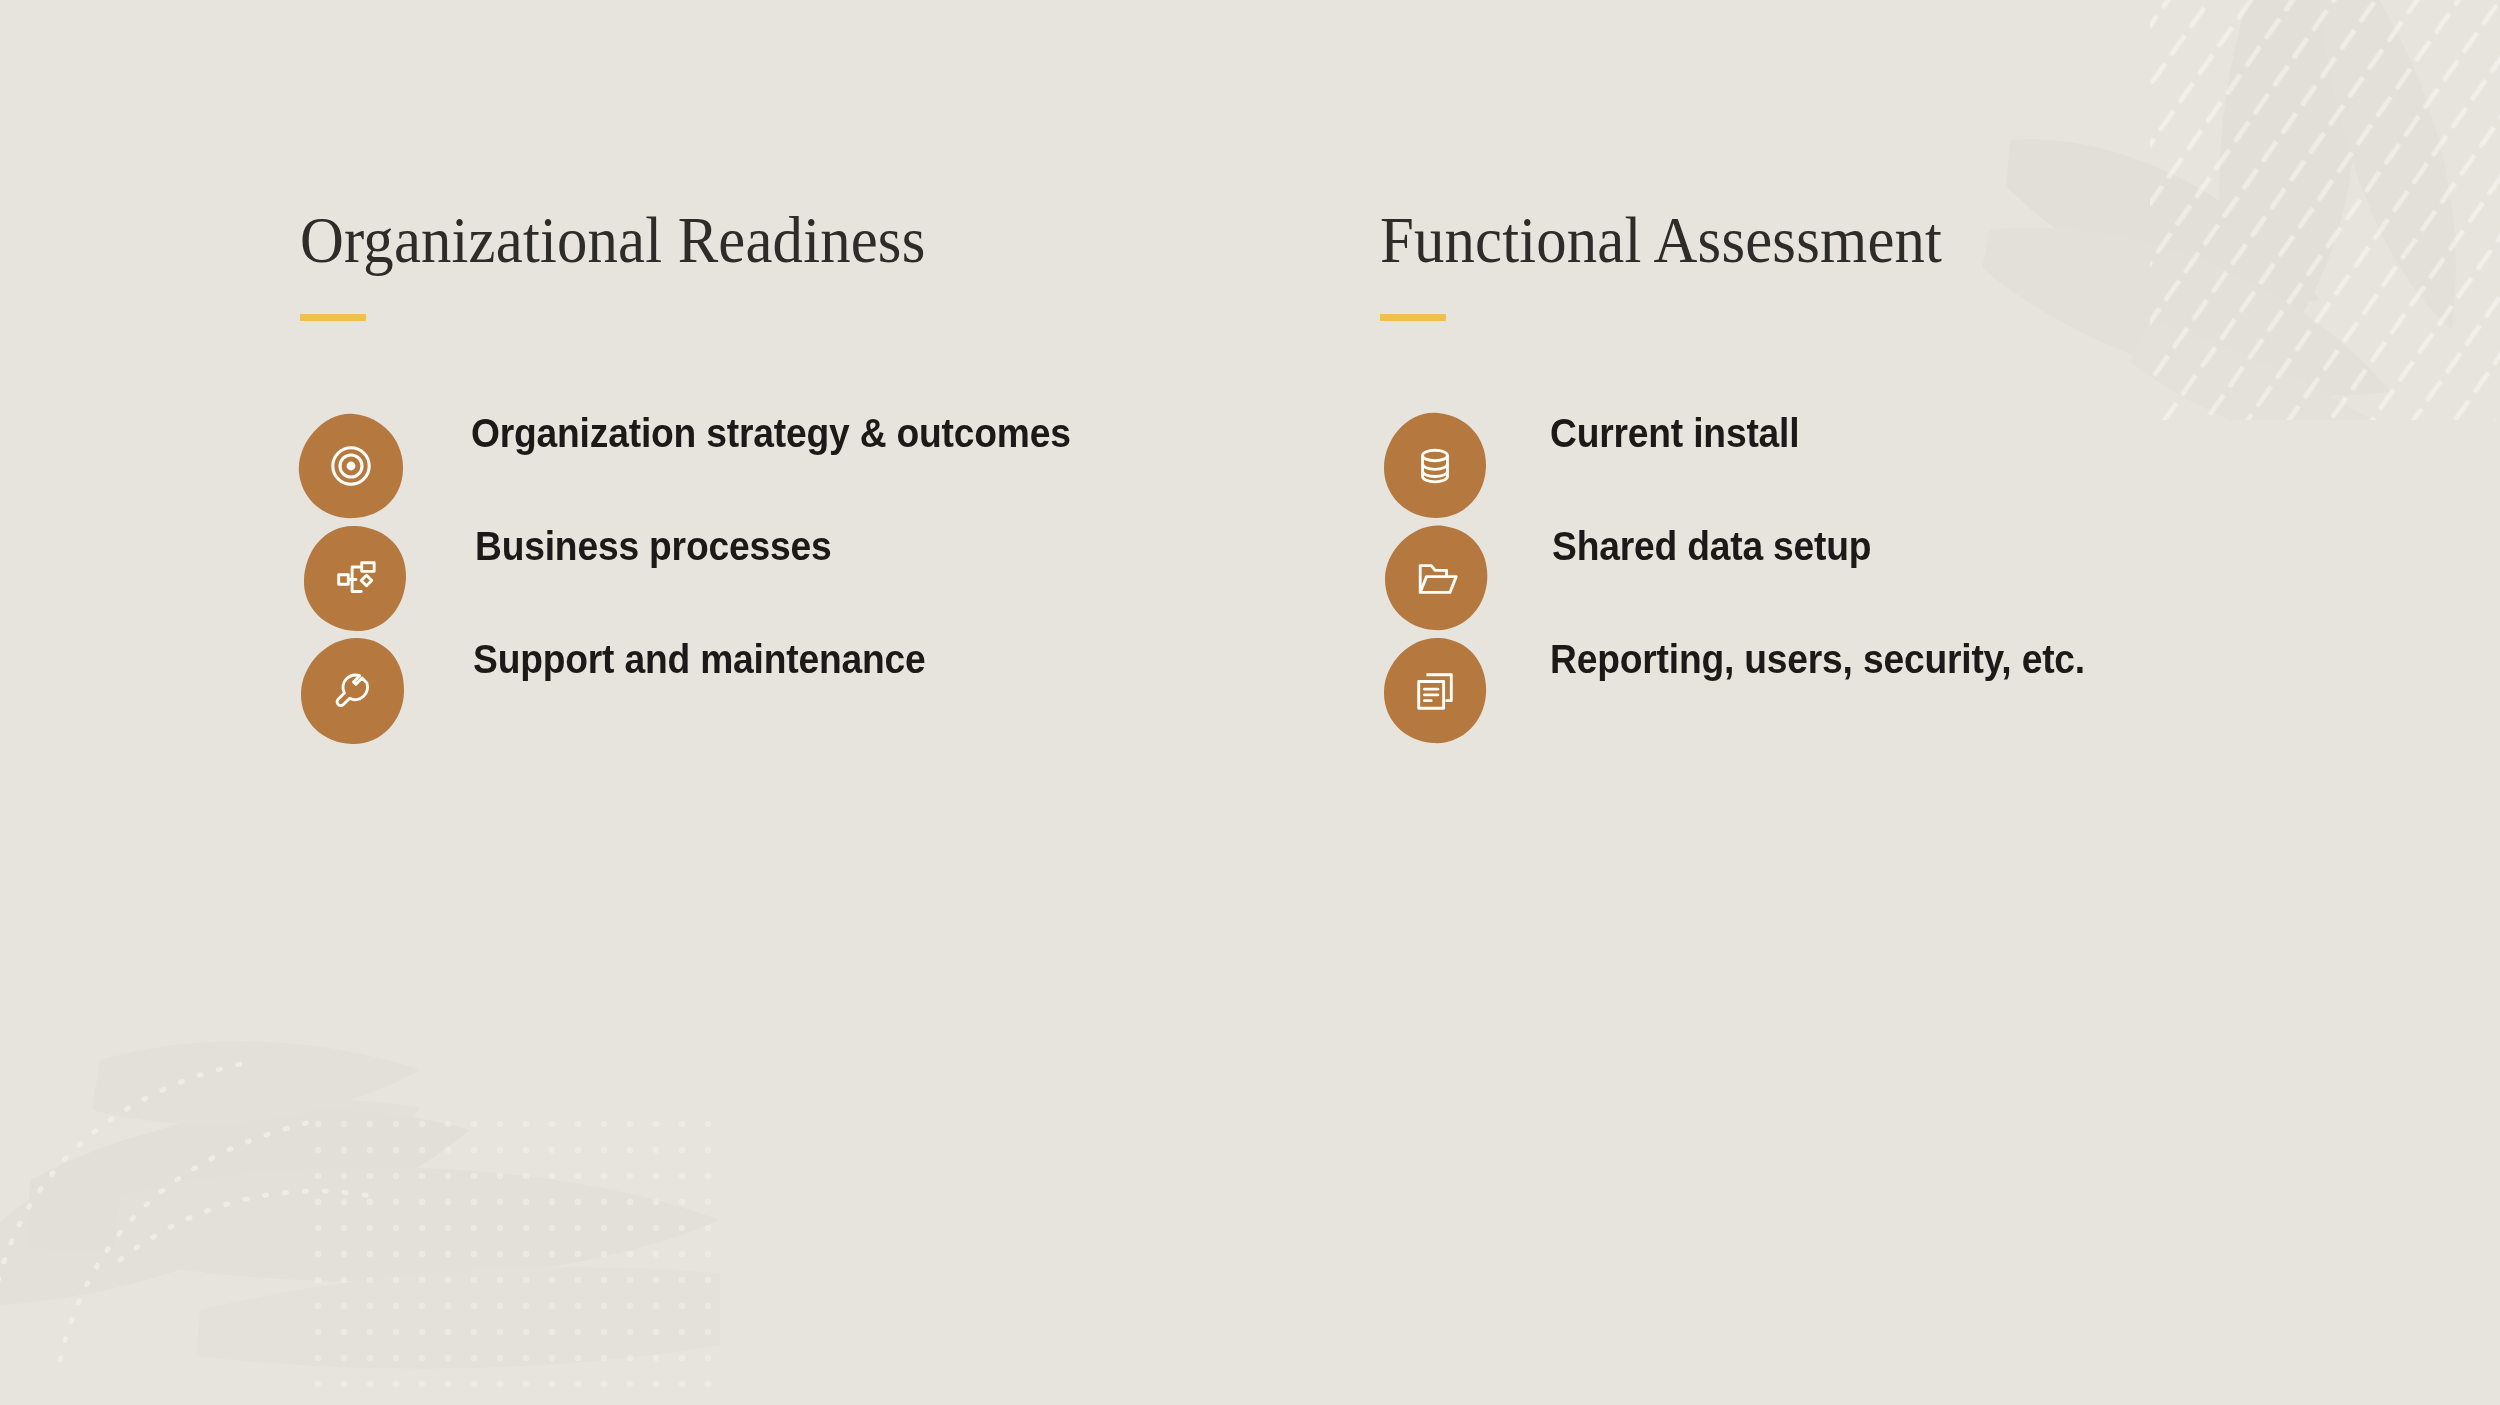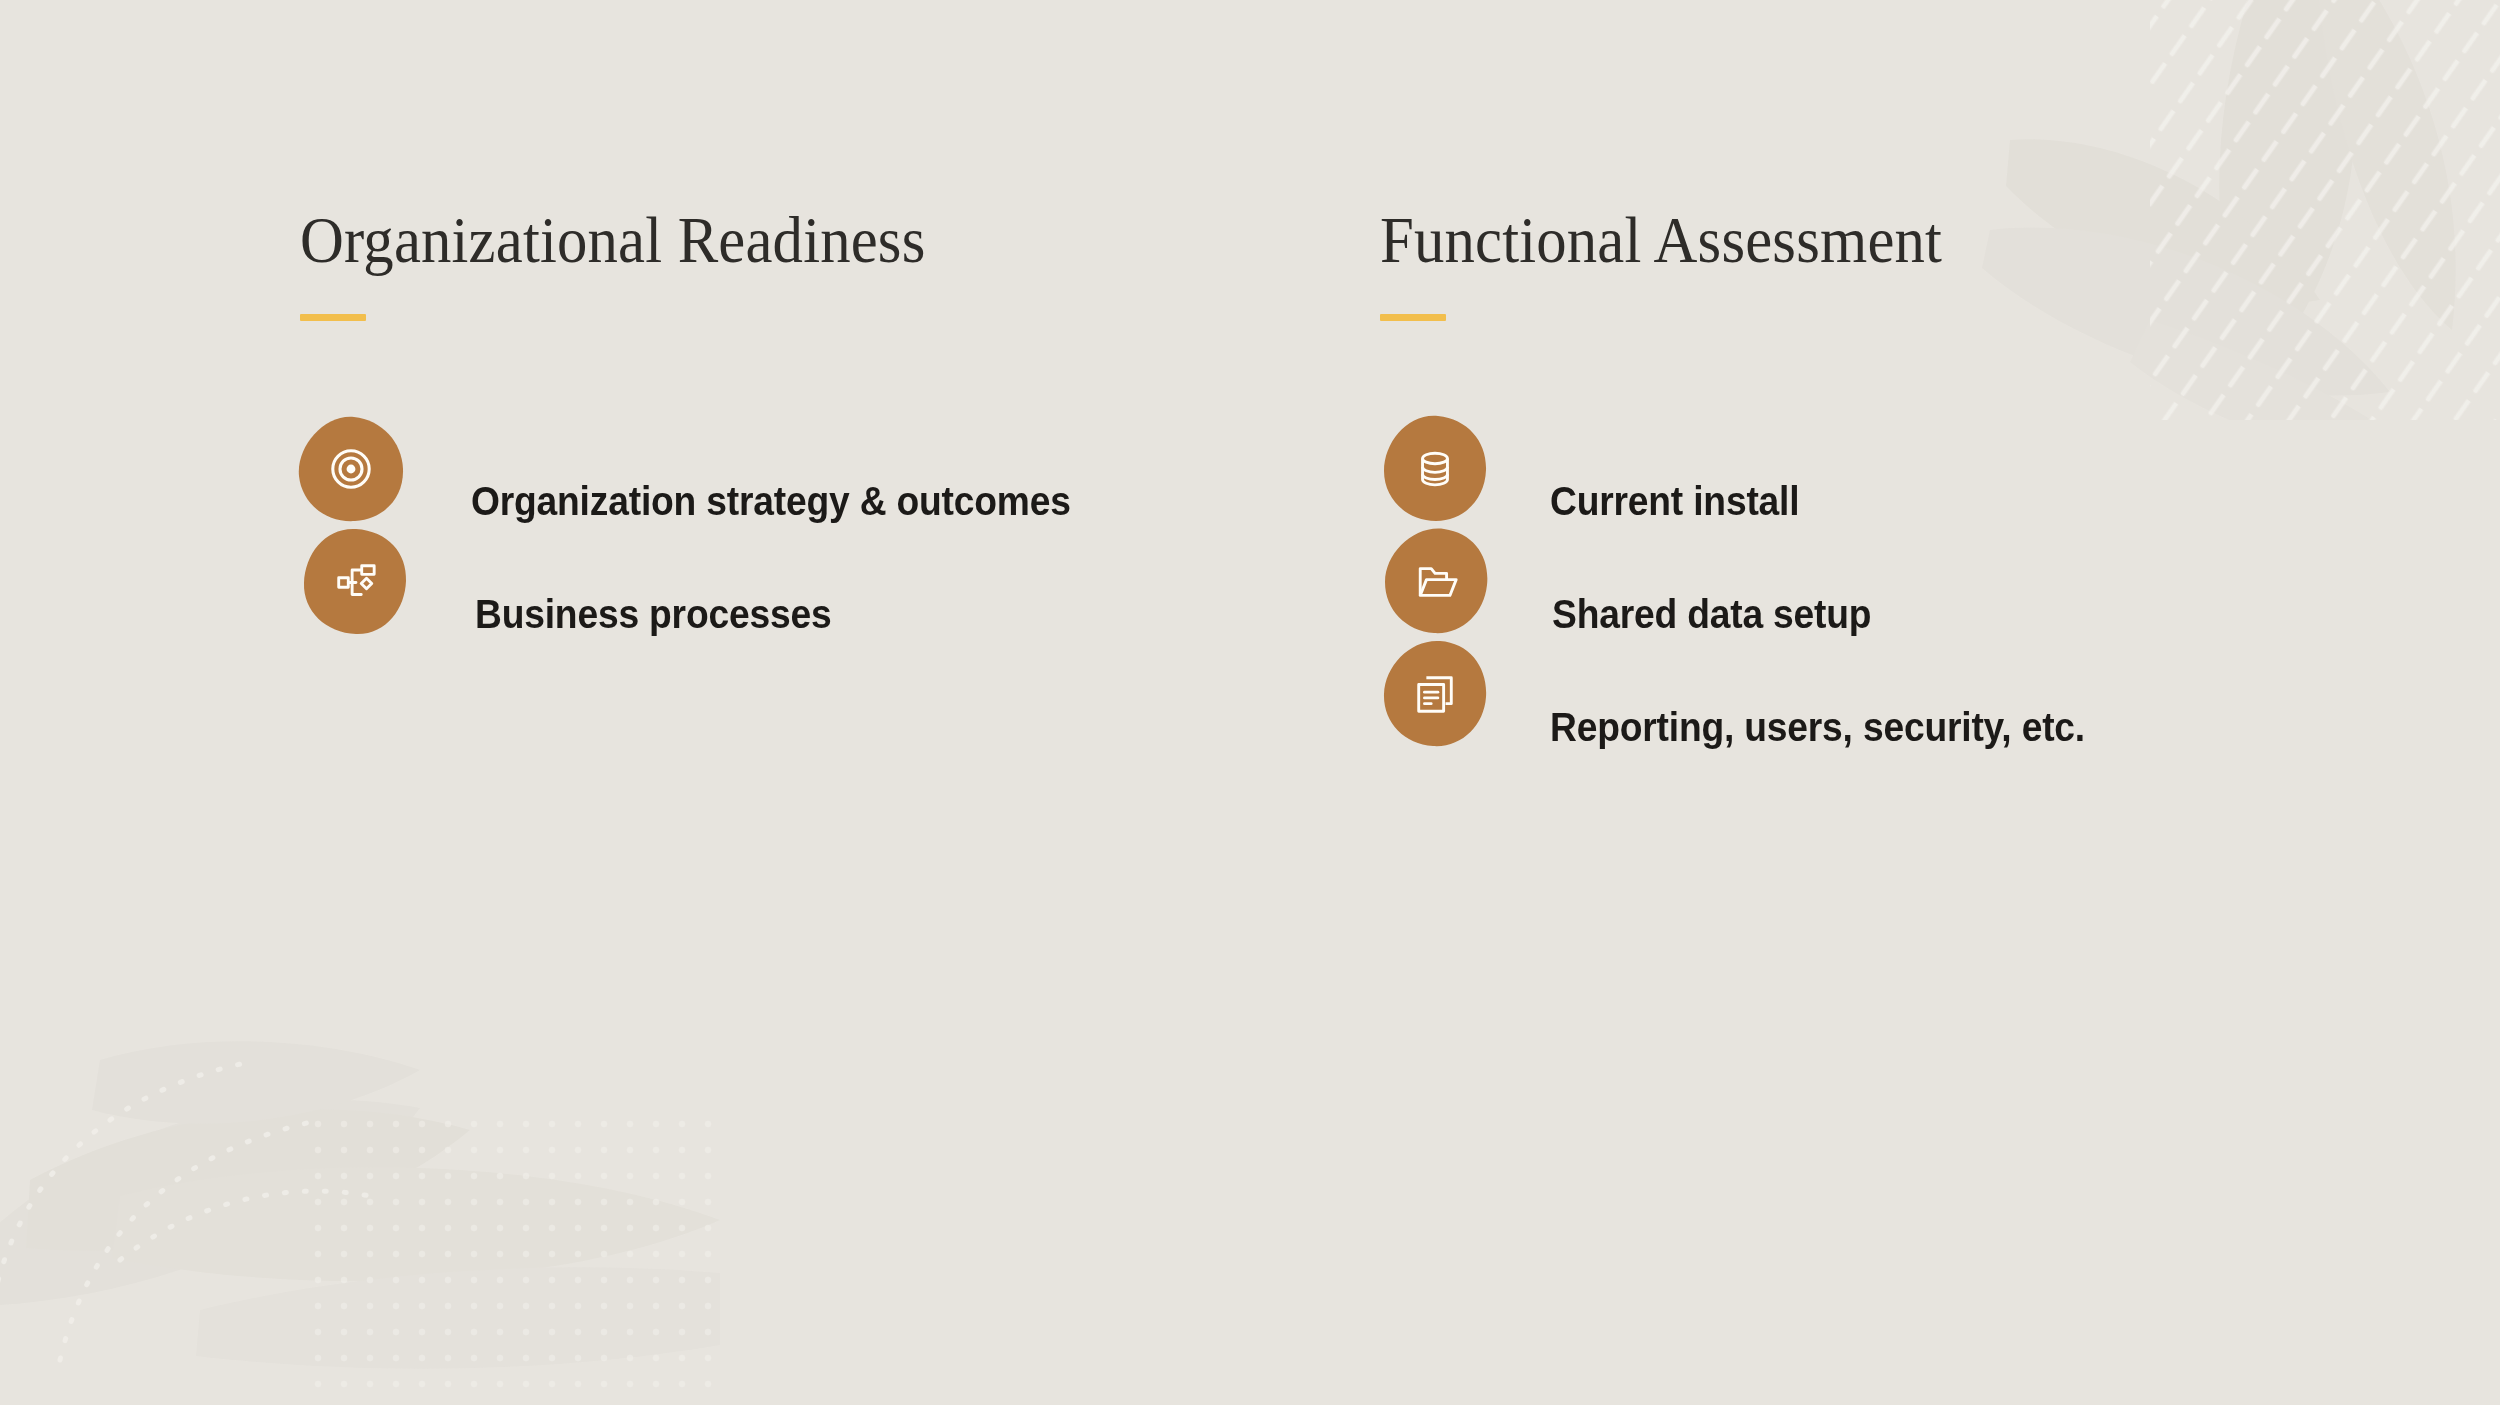--- a/index.html
+++ b/index.html
@@ -65,21 +65,21 @@
   .item-list {
     margin-top: 90px;
     list-style: none;
     padding: 0;
   }
 
   .item-row {
     position: relative;
     height: 113px;
     display: flex;
-    align-items: flex-end;
+    align-items: flex-start;
   }
 
   .blob {
     position: relative;
     width: 110px;
     height: 110px;
     flex: 0 0 110px;
     display: flex;
     align-items: center;
     justify-content: center;
@@ -195,20 +195,36 @@
             <rect x="31" y="7" width="13" height="9"></rect>
             <rect x="7" y="19.5" width="10" height="10"></rect>
             <path d="M36 20 l5.5 5.5 -5.5 5.5 -5.5 -5.5 Z"></path>
             <path d="M21 11.5 h10 M21 11.5 v12 M17 24.5 h8" stroke-linecap="round"></path>
             <path d="M21 24.5 v12.5 h9.5" stroke-linecap="round"></path>
           </svg>
         </span>
         <span class="item-label">Business processes</span>
       </li>
 
+      <li class="item-row">
+        <span class="blob">
+          <svg class="blob-shape" viewBox="0 0 110 110" aria-hidden="true">
+            <path d="M60 1 C90 2 107 26 106 55 C105 85 82 108 54 107
+                     C25 106 2 85 3 56 C4 27 30 0 60 1 Z" fill="#B5793F"></path>
+          </svg>
+          <svg class="glyph" viewBox="0 0 48 48" fill="none" stroke="#FFFDF8" stroke-width="3" stroke-linecap="round" stroke-linejoin="round" aria-hidden="true">
+            <path d="M33.5 9.5 L27 16 L24.5 13.5 L31 7
+                     C26 5.5 20.5 7 17 10.5 C13 14.5 12.5 20.5 15 25
+                     L8.5 31.5 C7 33 7 35.5 8.5 37 C10 38.5 12.5 38.5 14 37
+                     L20.5 30.5 C25 33 31 32.5 35 28.5
+                     C38.5 25 40 19.5 38.5 14.5 Z"></path>
+          </svg>
+        </span>
+        <span class="item-label">Support and maintenance</span>
+      </li>
 
     </ul>
   </section>
 
   <section class="column column-right">
     <h1 class="col-title">Functional Assessment</h1>
     <div class="title-rule"></div>
 
     <ul class="item-list">
 

